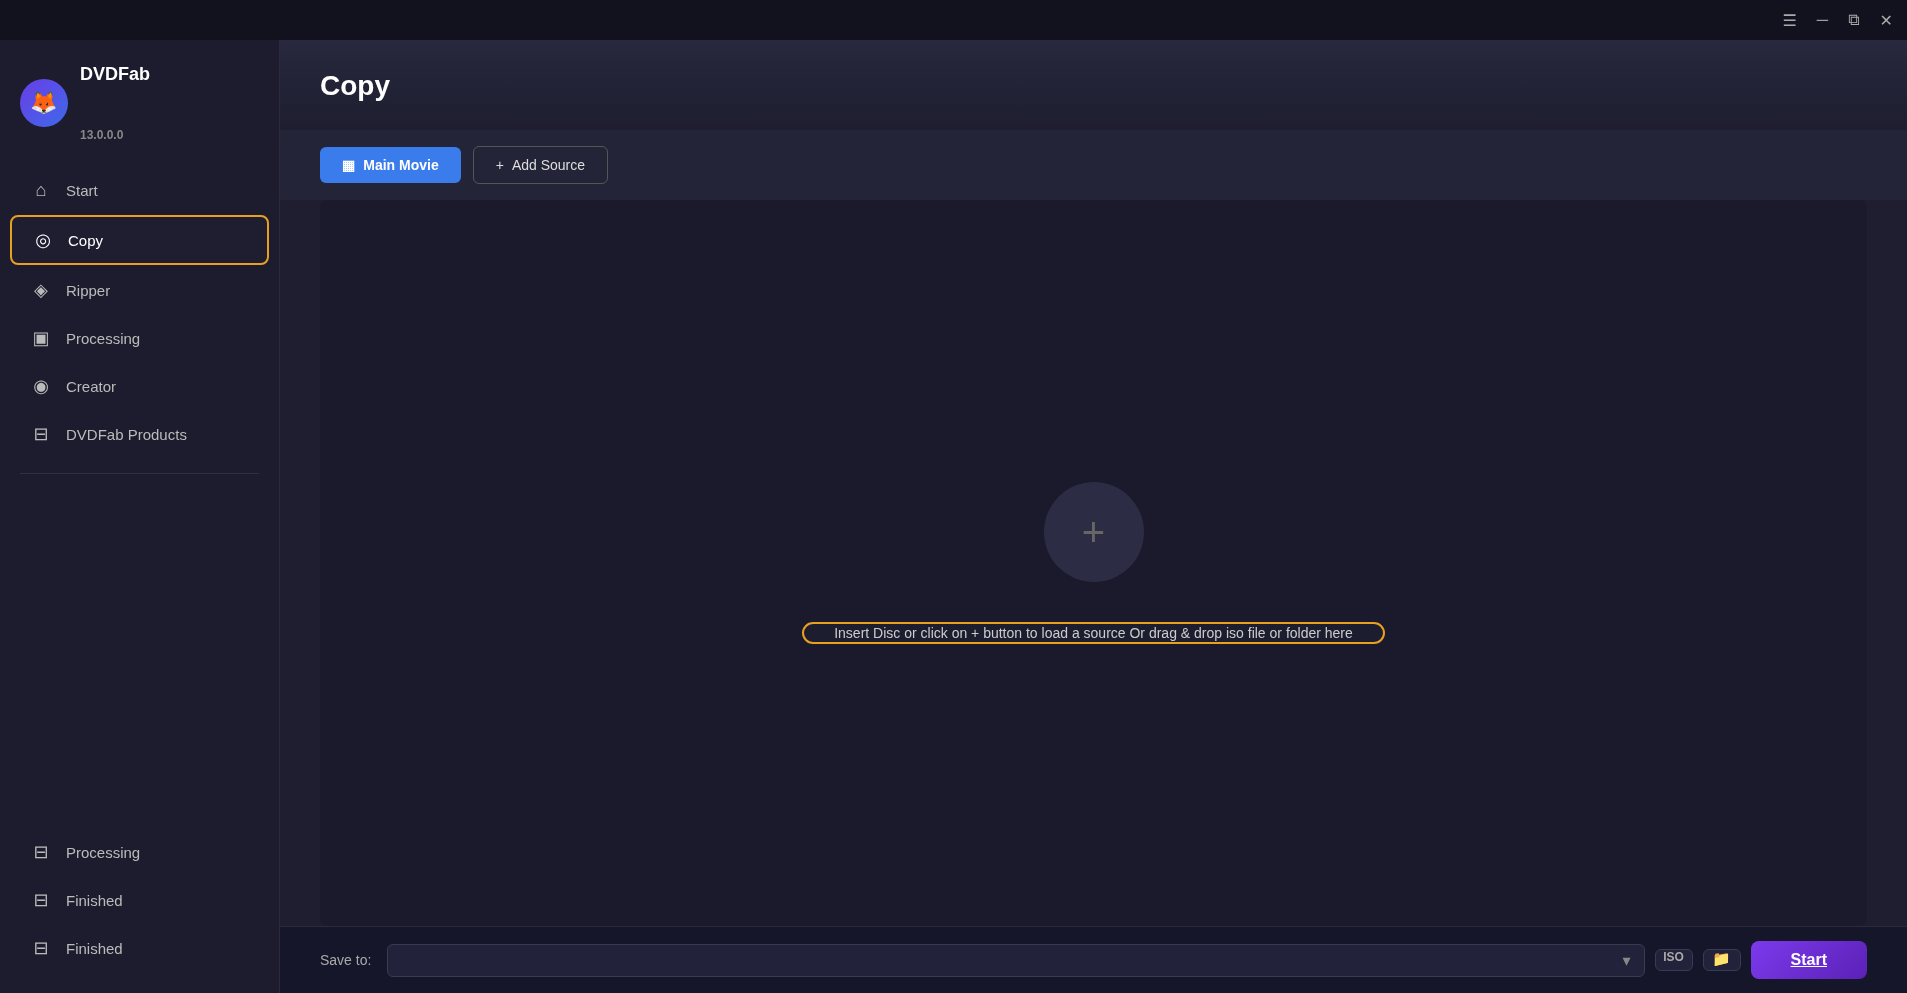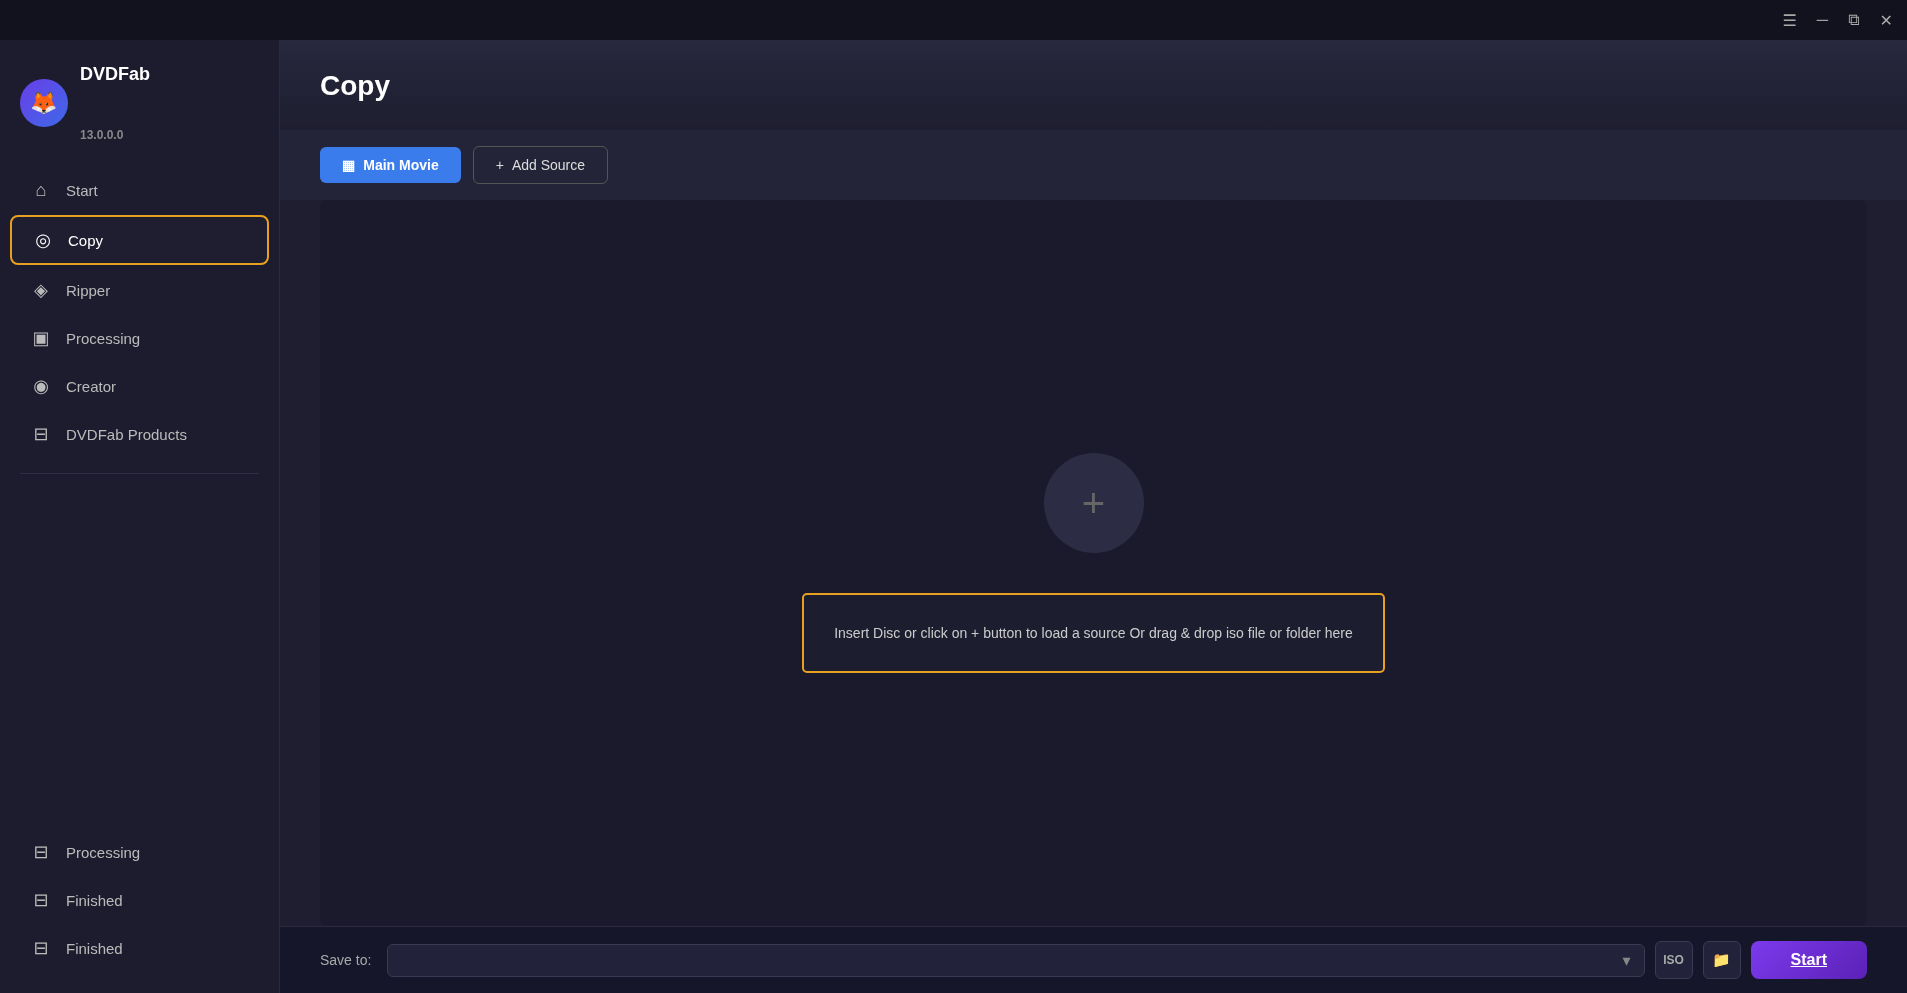--- a/index.html
+++ b/index.html
@@ -212,22 +212,22 @@
       margin-bottom: 40px;
     }
     .add-circle-inner {
       font-size: 40px;
       color: #666;
       line-height: 1;
     }
 
     .drop-hint {
       border: 2px solid #e8a020;
-      border-radius: 5px;
-      padding: 30px 30px;
+      border-radius: 20px;
+      padding: 1px 30px;
       color: #ccc;
       font-size: 14px;
       background: rgba(30, 30, 50, 0.8);
     }
 
     
     .save-bar {
       display: flex;
       align-items: center;
       gap: 10px;
@@ -260,26 +260,26 @@
       align-items: center;
     }
     .save-path-arrow {
       position: absolute;
       right: 14px;
       color: #888;
       pointer-events: none;
     }
     .save-bar-btn {
       width: 38px;
-      height: 38px;
+      height: 22px;
       background: #22223a;
       border: 1px solid #3a3a55;
       border-radius: 6px;
       display: flex;
-      align-items: center;
+      align-items: flex-start;
       justify-content: center;
       cursor: pointer;
       color: #bbb;
       font-size: 15px;
       flex-shrink: 0;
     }
 
     .btn-start {
       padding: 10px 40px;
       background: linear-gradient(135deg, #7c3aed, #5b21b6);

